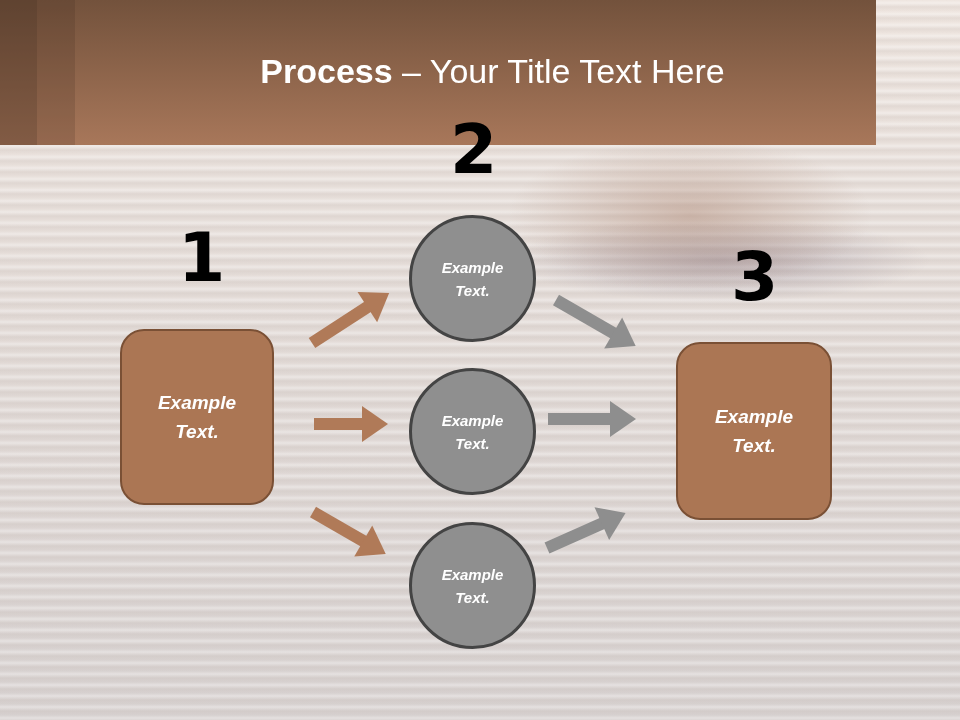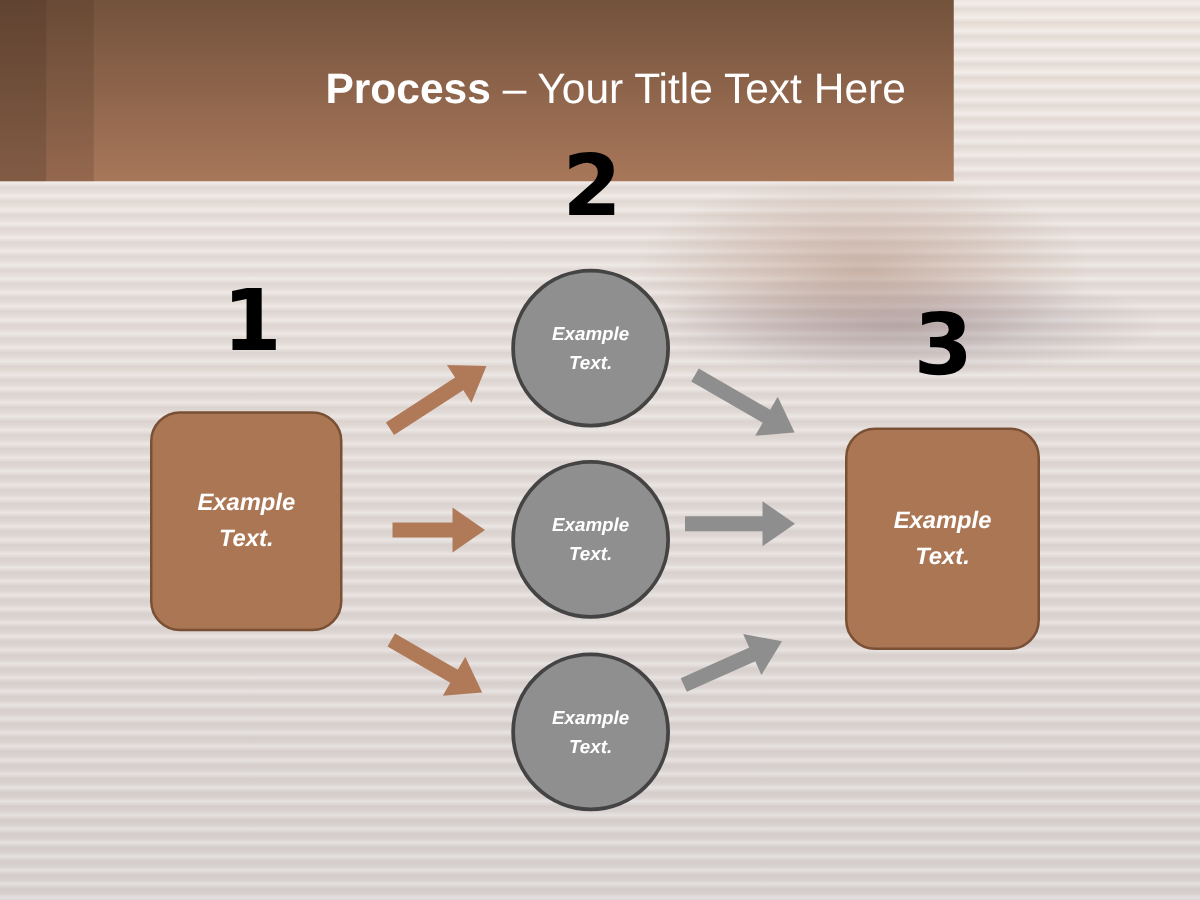--- a/index.html
+++ b/index.html
@@ -4,21 +4,21 @@
 <style>
   html, body { margin:0; padding:0; }
   body { width:960px; height:720px; position:relative; overflow:hidden;
          font-family:"DejaVu Sans", sans-serif; background:#e8e2de; }
   .bg { position:absolute; inset:0;
         background:
           radial-gradient(ellipse 260px 110px at 690px 215px, rgba(170,130,110,0.45), rgba(170,130,110,0) 70%),
           radial-gradient(ellipse 300px 60px at 720px 260px, rgba(110,95,115,0.35), rgba(110,95,115,0) 70%),
           repeating-linear-gradient(180deg, rgba(255,255,255,0.0) 0px, rgba(255,255,255,0.35) 3px, rgba(200,190,185,0.25) 7px, rgba(255,255,255,0.0) 11px),
           linear-gradient(180deg, #eee5df 0%, #e2dad6 45%, #d6d0cf 100%); }
-  .header { position:absolute; left:0; top:0; width:763px; height:145px;
+  .header { position:absolute; left:0; top:0; width:876px; height:145px;
             background:linear-gradient(180deg, #73523c 0%, #a8775a 100%); }
   .stripe1 { position:absolute; left:0; top:0; width:37px; height:145px; background:rgba(60,40,28,0.35); }
   .stripe2 { position:absolute; left:37px; top:0; width:38px; height:145px; background:rgba(60,40,28,0.18); }
   .title { position:absolute; left:0; width:985px; top:52px; text-align:center; color:#fff;
            font-family:"Liberation Sans", sans-serif; font-size:34px; }
   .title b { font-weight:bold; }
   .num { position:absolute; font-family:"DejaVu Sans", sans-serif; font-weight:bold;
          font-size:68px; color:#000; line-height:1; }
   .box { position:absolute; width:154px; height:176px; background:#ab7654;
          border:2px solid #7a5035; border-radius:24px; box-sizing:border-box;

